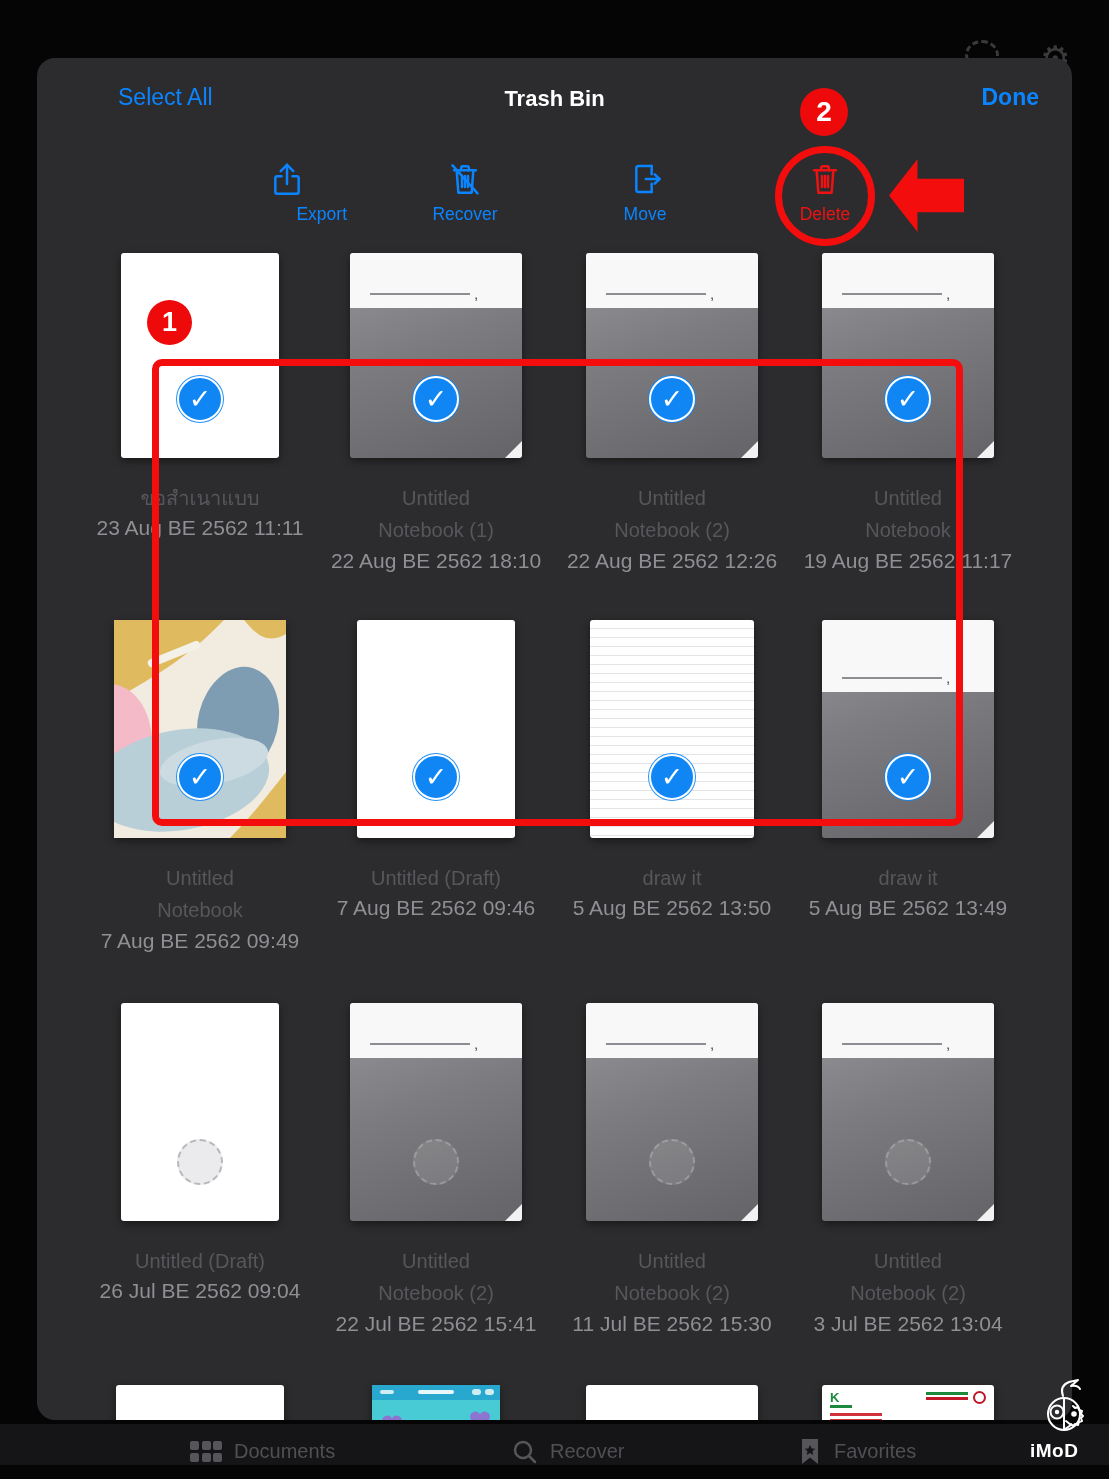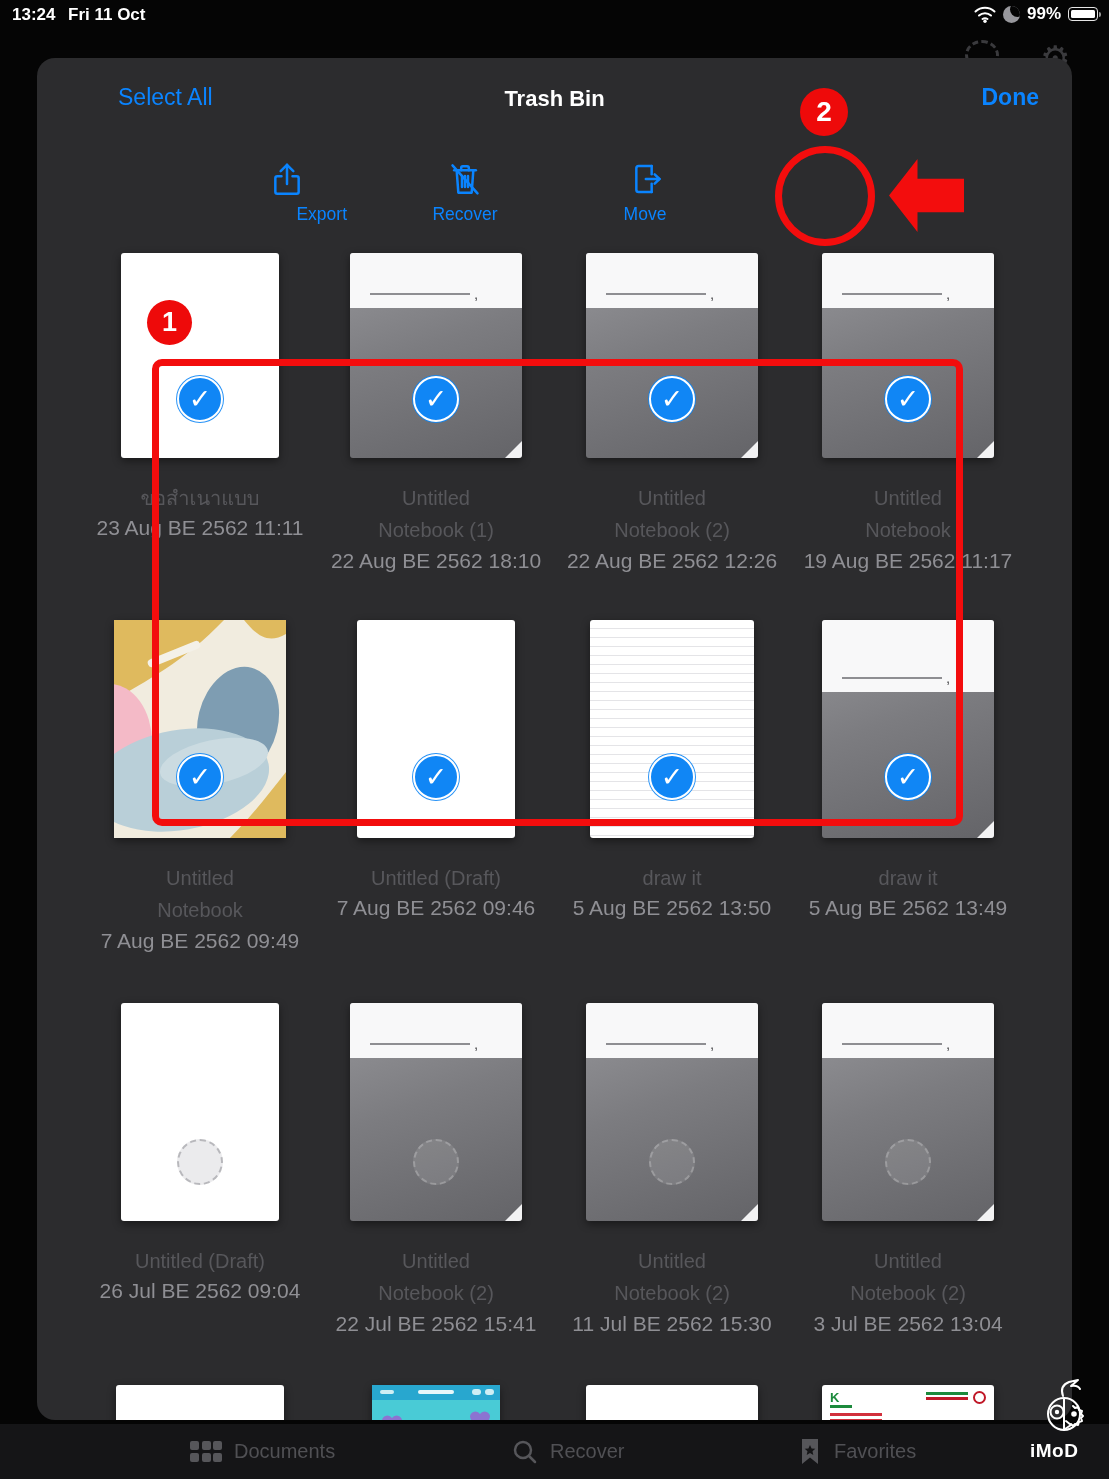--- a/index.html
+++ b/index.html
@@ -65,21 +65,21 @@
 
   
   .bank { width:172px; background:#fff; overflow:hidden; }
   .bank-k { position:absolute; left:8px; top:5px; color:#1c8a3c; font-weight:700; font-size:13px; }
   .bank-k::after { content:""; position:absolute; left:0; top:15px; width:22px; height:3px; background:#1c8a3c; }
   .bank-logo { position:absolute; right:8px; top:6px; width:13px; height:13px; border:2px solid #c01828; border-radius:50%; }
   .bank-name { position:absolute; right:26px; top:7px; width:42px; height:3px; background:#1c8a3c; box-shadow:0 5px 0 #c01828; }
   .bank-red1 { position:absolute; left:8px; top:28px; width:52px; height:2.5px; background:#d2303c; box-shadow:0 6px 0 #d2303c; }
 
   
-  .tabbar { position:absolute; left:0; top:1424px; width:1109px; height:55px; background:#151517; z-index:0; }
+  .tabbar { position:absolute; left:0; top:1424px; width:1109px; height:41px; background:#151517; z-index:0; }
   .tab-item { position:absolute; top:0; height:55px; display:flex; align-items:center; gap:12px; color:#505054; background:none; border:none; font-family:inherit; cursor:pointer; }
   .tab-item .tab-label { font-size:20px; color:#505054; }
   .tab-docs { left:190px; } .tab-search { left:512px; } .tab-fav { left:798px; }
   .grid-icon { display:grid; grid-template-columns:repeat(3,9px); grid-template-rows:repeat(2,9px); gap:2.5px; }
   .grid-icon span { background:#56565a; border-radius:2px; }
   .tab-item svg { display:block; }
 
   
   .annot { position:absolute; z-index:5; }
   .hl-rect { left:152px; top:359px; width:811px; height:467px; border:7px solid #f30d0d; border-radius:10px; }
@@ -93,41 +93,20 @@
   
   .watermark { position:absolute; left:1030px; top:1378px; width:70px; text-align:left; color:#fff; z-index:6; }
   .watermark svg { display:block; margin:0 auto; }
   .wm-label { font-size:19px; font-weight:700; letter-spacing:0.5px; }
 </style>
 </head>
 <body>
 
 <div class="screen">
 
-  <div class="statusbar">
-    <span class="sb-time">13:24</span>
-    <span class="sb-date">Fri 11 Oct</span>
-    <div class="sb-right">
-      <span class="wifi-icon">
-        <svg width="22" height="17" viewBox="0 0 22 17">
-            <g stroke="#fff" stroke-width="2" fill="none" stroke-linecap="round">
-          <path d="M1.5 5.5 a14 14 0 0 1 19 0"></path>
-              <path d="M5 9.5 a9 9 0 0 1 12 0"></path>
-              <path d="M8.5 13 a4.5 4.5 0 0 1 5 0"></path>
-            </g>
-          <circle cx="11" cy="15.2" r="1.7" fill="#fff"></circle>
-          </svg>
-      </span>
-      <span class="moon-icon"></span>
-      <span class="sb-batt-pct">99%</span>
-      <span class="battery">
-          <i></i>
-        </span>
-    </div>
-  </div>
 
   <span class="bg-sync-icon"></span>
   <span class="bg-gear-icon">⚙</span>
 
   <div class="modal">
     <div class="modal-header">
       <button class="select-all-btn">Select All</button>
       <div class="modal-title">Trash Bin</div>
       <button class="done-btn">Done</button>
     </div>
@@ -154,20 +133,31 @@
     </button>
     <button class="tb-btn tb-move">
       <svg viewBox="0 0 24 24">
           <path d="M16 4.2H8.2A1.4 1.4 0 0 0 6.8 5.6v12.8a1.4 1.4 0 0 0 1.4 1.4H16"></path>
           <path d="M16 4.2v5"></path>
           <path d="M16 19.8v-5"></path>
           <path d="M12.5 12h8.2"></path>
           <path d="M17.8 9.2 20.7 12l-2.9 2.8"></path>
         </svg>
       <span class="tb-label">Move</span>
+    </button>
+    <button class="tb-btn tb-delete">
+      <svg viewBox="0 0 24 24">
+          <path d="M5.5 6.8h13"></path>
+          <path d="M9.7 6.8V5.4a1 1 0 0 1 1-1h2.6a1 1 0 0 1 1 1v1.4"></path>
+          <path d="M7 6.8l1 13.4h8l1-13.4"></path>
+          <path d="M10.2 10.2v6.6"></path>
+          <path d="M12 10.2v6.6"></path>
+          <path d="M13.8 10.2v6.6"></path>
+        </svg>
+      <span class="tb-label">Delete</span>
     </button>
 
     <div class="grid-row row-1">
       <div class="cell">
         <div class="thumb page">
           <span class="check">✓</span>
         </div>
         <div class="item-title">ขอสำเนาแบบ</div>
         <div class="item-date">23 Aug BE 2562 11:11</div>
       </div>

